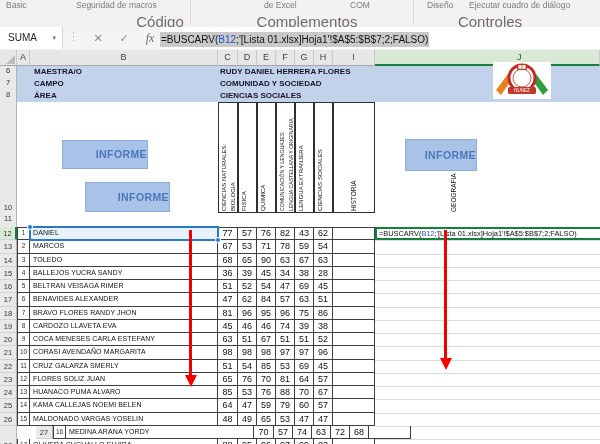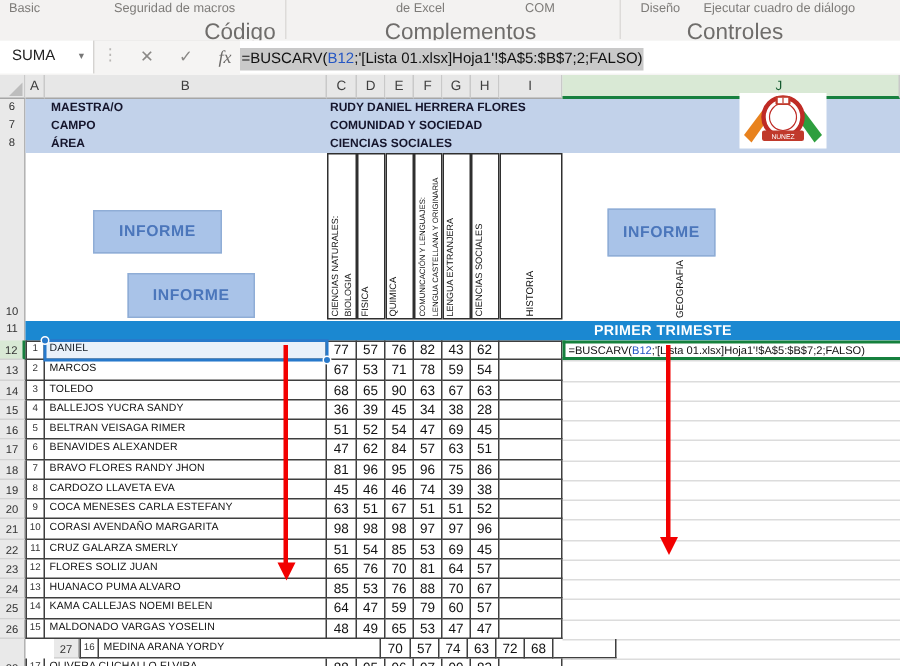--- a/index.html
+++ b/index.html
@@ -31,21 +31,21 @@
   .rowhdrstrip{position:absolute;left:0;top:16px;width:17px;height:378px;background:#e9e9e9;border-right:1px solid #b3b3b3;box-sizing:border-box;}
   .rownum{position:absolute;left:0;width:16px;text-align:center;font-size:7.5px;color:#333;}
   .band{position:absolute;left:17px;top:16px;width:583px;height:36px;background:#c2d2ea;}
   .inforow{position:absolute;font-size:8px;font-weight:700;color:#15152c;line-height:12px;white-space:nowrap;}
   .hdrbox{position:absolute;top:52px;height:111px;border:1px solid #2f2f2f;box-sizing:border-box;background:#fff;}
   .rot{position:absolute;left:1px;top:108px;transform-origin:0 0;transform:rotate(-90deg);width:105px;
        font-size:6px;line-height:8.5px;color:#111;white-space:pre-line;font-weight:500;}
   .banner{position:absolute;left:17px;top:164px;width:583px;height:13px;background:#1b88d1;}
   .banner span{position:absolute;left:340px;width:170px;text-align:center;color:#fff;font-weight:700;font-size:9.5px;line-height:13px;letter-spacing:.3px;}
   .informe{position:absolute;background:#a9c3e8;border:1px solid #8fadd6;box-sizing:border-box;
-           color:#4b76bb;font-weight:700;text-align:center;font-size:10.5px;letter-spacing:.4px;}
+           color:#4b76bb;font-weight:700;text-align:right;font-size:10.5px;letter-spacing:.4px;}
   .gridrow{position:absolute;left:0;width:600px;}
   .gcell{position:absolute;top:0;height:100%;border-right:1px solid #3f3f3f;border-bottom:1px solid #3f3f3f;box-sizing:border-box;
          font-size:9px;color:#111;text-align:center;overflow:hidden;}
   .gcell.nm{text-align:left;padding-left:3px;font-size:7px;font-weight:500;letter-spacing:.1px;line-height:12.5px;}
   .gcell.sn{font-size:6.5px;color:#333;line-height:12.5px;}
   .gcell.v{line-height:12.5px;font-weight:500;}
   .grh{position:absolute;left:0;top:0;width:17px;height:100%;background:#e9e9e9;border-right:1px solid #b3b3b3;border-bottom:1px solid #d2d2d2;
        box-sizing:border-box;font-size:7.5px;color:#333;text-align:center;line-height:13px;}
   .grh.sel{background:#d9e9d5;border-right:2px solid #17803f;}
   .jline{position:absolute;left:375px;width:225px;height:1px;background:#dcdcdc;}
@@ -162,23 +162,20 @@
         </div>
       </div>
     <div class="geo">
       <span class="rot" style="top:44px;width:44px;font-size:6.5px">GEOGRAFIA</span>
     </div>
 
     <div class="informe" style="left:62px;top:90px;width:86px;height:29px;line-height:27px">INFORME</div>
     <div class="informe" style="left:85px;top:132px;width:85px;height:30px;line-height:28px">INFORME</div>
     <div class="informe" style="left:405px;top:89px;width:72px;height:32px;line-height:30px">INFORME</div>
 
-    <div class="banner">
-      <span>PRIMER TRIMESTE</span>
-    </div>
 
     <div class="tabletop"></div>
 
     <div id="grid">
         <div class="gridrow" style="top: 177px; height: 13.25px;">
           <div class="grh sel">12</div>
           <div class="gcell sn" style="left: 17px; width: 13px; border-left: 1px solid rgb(63, 63, 63);">1</div>
           <div class="gcell nm" style="left: 30px; width: 188px;">DANIEL</div>
           <div class="gcell v" style="left: 218px; width: 20px;">77</div>
           <div class="gcell v" style="left: 238px; width: 19px;">57</div>

